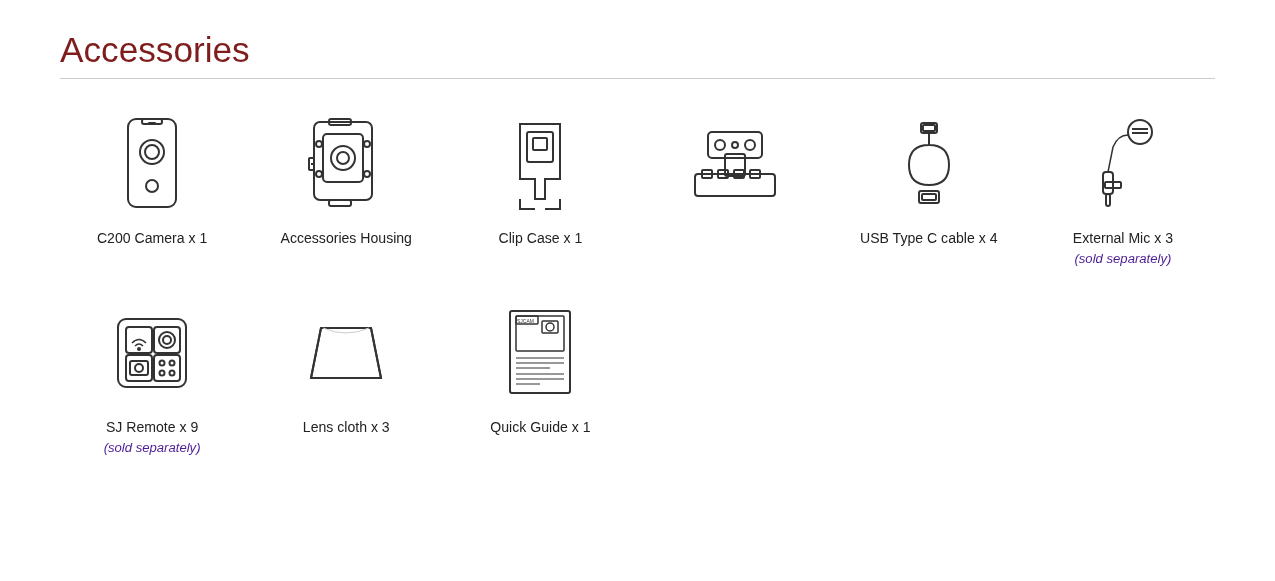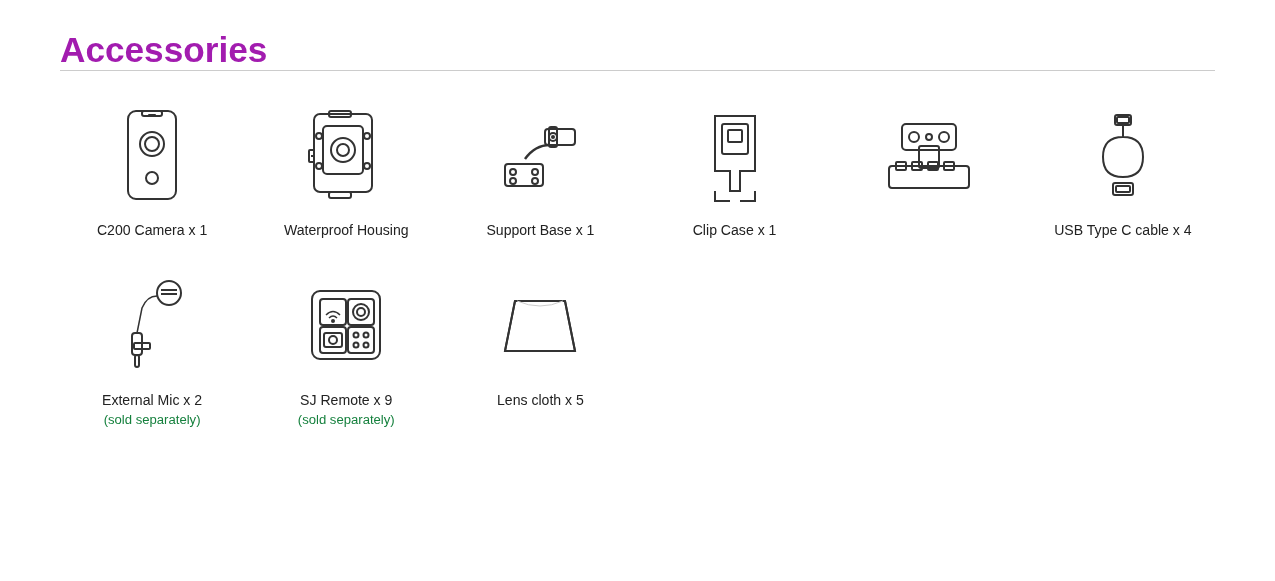--- a/index.html
+++ b/index.html
@@ -4,23 +4,23 @@
   <style>
     * { box-sizing: border-box; margin: 0; padding: 0; }
     body {
       background: #fff;
       font-family: Arial, sans-serif;
       color: #222;
       padding: 30px 60px;
     }
     h1 {
       font-size: 2.2rem;
-      font-weight: 700;
-      color: #a21caf;
-      margin-bottom: 0;
+      font-weight: 400;
+      color: #7f1d1d;
+      margin-bottom: 8px;
     }
     .divider {
       border: none;
       border-top: 1px solid #ccc;
       margin-bottom: 30px;
     }
     .grid {
       display: grid;
       grid-template-columns: repeat(6, 1fr);
       gap: 30px 10px;
@@ -39,21 +39,22 @@
       justify-content: center;
       margin-bottom: 10px;
     }
     .item-label {
       font-size: 0.88rem;
       line-height: 1.4;
       color: #222;
     }
     .item-label .sub {
       font-size: 0.82rem;
-      color: #15803d;
+      color: #4c1d95;
+      font-style: italic;
     }
 
     
     svg {
       overflow: visible;
     }
   </style>
 </head>
 <body>
 
@@ -98,46 +99,23 @@
 
         <circle cx="10" cy="30" r="3" fill="none"></circle>
         <circle cx="10" cy="60" r="3" fill="none"></circle>
         <circle cx="58" cy="30" r="3" fill="none"></circle>
         <circle cx="58" cy="60" r="3" fill="none"></circle>
 
         <line x1="5" y1="50" x2="2" y2="50"></line>
         <rect x="0" y="44" width="5" height="12" rx="1" fill="none"></rect>
       </svg>
     </div>
-    <span class="item-label">Waterproof Housing</span>
-  </div>
-
-  <div class="item">
-    <div class="icon-box">
-      <svg width="90" height="75" viewBox="0 0 90 75" fill="none" stroke="#333" stroke-width="2">
-
-        <rect x="50" y="10" width="30" height="16" rx="3" fill="none"></rect>
-
-        <path d="M55 26 Q40 26 30 40" stroke="#333" stroke-width="2.5" fill="none"></path>
-
-        <rect x="10" y="45" width="38" height="22" rx="3" fill="none"></rect>
-
-        <circle cx="18" cy="53" r="3" fill="none"></circle>
-        <circle cx="40" cy="53" r="3" fill="none"></circle>
-        <circle cx="18" cy="62" r="3" fill="none"></circle>
-        <circle cx="40" cy="62" r="3" fill="none"></circle>
-
-        <rect x="54" y="8" width="8" height="20" rx="2" fill="none"></rect>
-        <circle cx="58" cy="18" r="4" fill="none"></circle>
-
-        <circle cx="58" cy="18" r="2" fill="#333" stroke="none"></circle>
-      </svg>
-    </div>
-    <span class="item-label">Support Base x 1</span>
-  </div>
+    <span class="item-label">Accessories Housing</span>
+  </div>
+
 
 
   <div class="item">
     <div class="icon-box">
       <svg width="70" height="100" viewBox="0 0 70 100" fill="none" stroke="#333" stroke-width="2">
 
         <path d="M15 10 L55 10 L55 65 L40 65 L40 85 L30 85 L30 65 L15 65 Z" fill="none" stroke="#333" stroke-width="2"></path>
 
         <rect x="22" y="18" width="26" height="30" rx="2" fill="none"></rect>
 
@@ -205,21 +183,21 @@
         <path d="M40 18 Q30 18 25 30 L20 55" fill="none" stroke="#333" stroke-width="1.5"></path>
 
         <rect x="15" y="55" width="10" height="22" rx="3" fill="none"></rect>
 
         <rect x="18" y="77" width="4" height="12" rx="2" fill="none"></rect>
 
         <rect x="17" y="65" width="16" height="6" rx="1" fill="none"></rect>
       </svg>
     </div>
     <div class="item-label">
-      <span>External Mic x 2</span><br>
+      <span>External Mic x 3</span><br>
       <span class="sub">(sold separately)</span>
     </div>
   </div>
 
   <div class="item">
     <div class="icon-box">
       <svg width="85" height="85" viewBox="0 0 85 85" fill="none" stroke="#333" stroke-width="2">
 
         <rect x="8" y="8" width="68" height="68" rx="8" fill="none"></rect>
 
@@ -258,17 +236,42 @@
       <svg width="90" height="80" viewBox="0 0 90 80" fill="none" stroke="#333" stroke-width="2">
 
         <path d="M10 65 L20 15 L70 15 L80 65 Z" fill="none" stroke="#333" stroke-width="2"></path>
 
         <line x1="20" y1="15" x2="10" y2="65"></line>
         <line x1="70" y1="15" x2="80" y2="65"></line>
 
         <path d="M22 15 Q45 25 68 15" stroke="#ccc" stroke-width="1" fill="none"></path>
       </svg>
     </div>
-    <span class="item-label">Lens cloth x 5</span>
-  </div>
-
+    <span class="item-label">Lens cloth x 3</span>
+  </div>
+
+  <div class="item">
+    <div class="icon-box">
+      <svg width="80" height="95" viewBox="0 0 80 95" fill="none" stroke="#333" stroke-width="1.5">
+
+        <rect x="10" y="5" width="60" height="82" rx="2" fill="none" stroke="#333" stroke-width="2"></rect>
+
+        <rect x="16" y="10" width="48" height="35" rx="1" fill="none"></rect>
+
+        <rect x="42" y="15" width="16" height="12" rx="1" fill="none"></rect>
+        <circle cx="50" cy="21" r="4" fill="none"></circle>
+
+        <line x1="16" y1="52" x2="64" y2="52" stroke="#333" stroke-width="1"></line>
+        <line x1="16" y1="57" x2="64" y2="57" stroke="#333" stroke-width="1"></line>
+        <line x1="16" y1="62" x2="50" y2="62" stroke="#333" stroke-width="1"></line>
+        <line x1="16" y1="68" x2="64" y2="68" stroke="#333" stroke-width="1"></line>
+        <line x1="16" y1="73" x2="64" y2="73" stroke="#333" stroke-width="1"></line>
+        <line x1="16" y1="78" x2="40" y2="78" stroke="#333" stroke-width="1"></line>
+
+        <rect x="16" y="10" width="22" height="8" rx="1" fill="none"></rect>
+
+        <text x="17" y="17" font-size="5" fill="#333" stroke="none" font-family="Arial">SJCAM</text>
+      </svg>
+    </div>
+    <span class="item-label">Quick Guide x 1</span>
+  </div>
 
 </div>
 
 </body></html>

